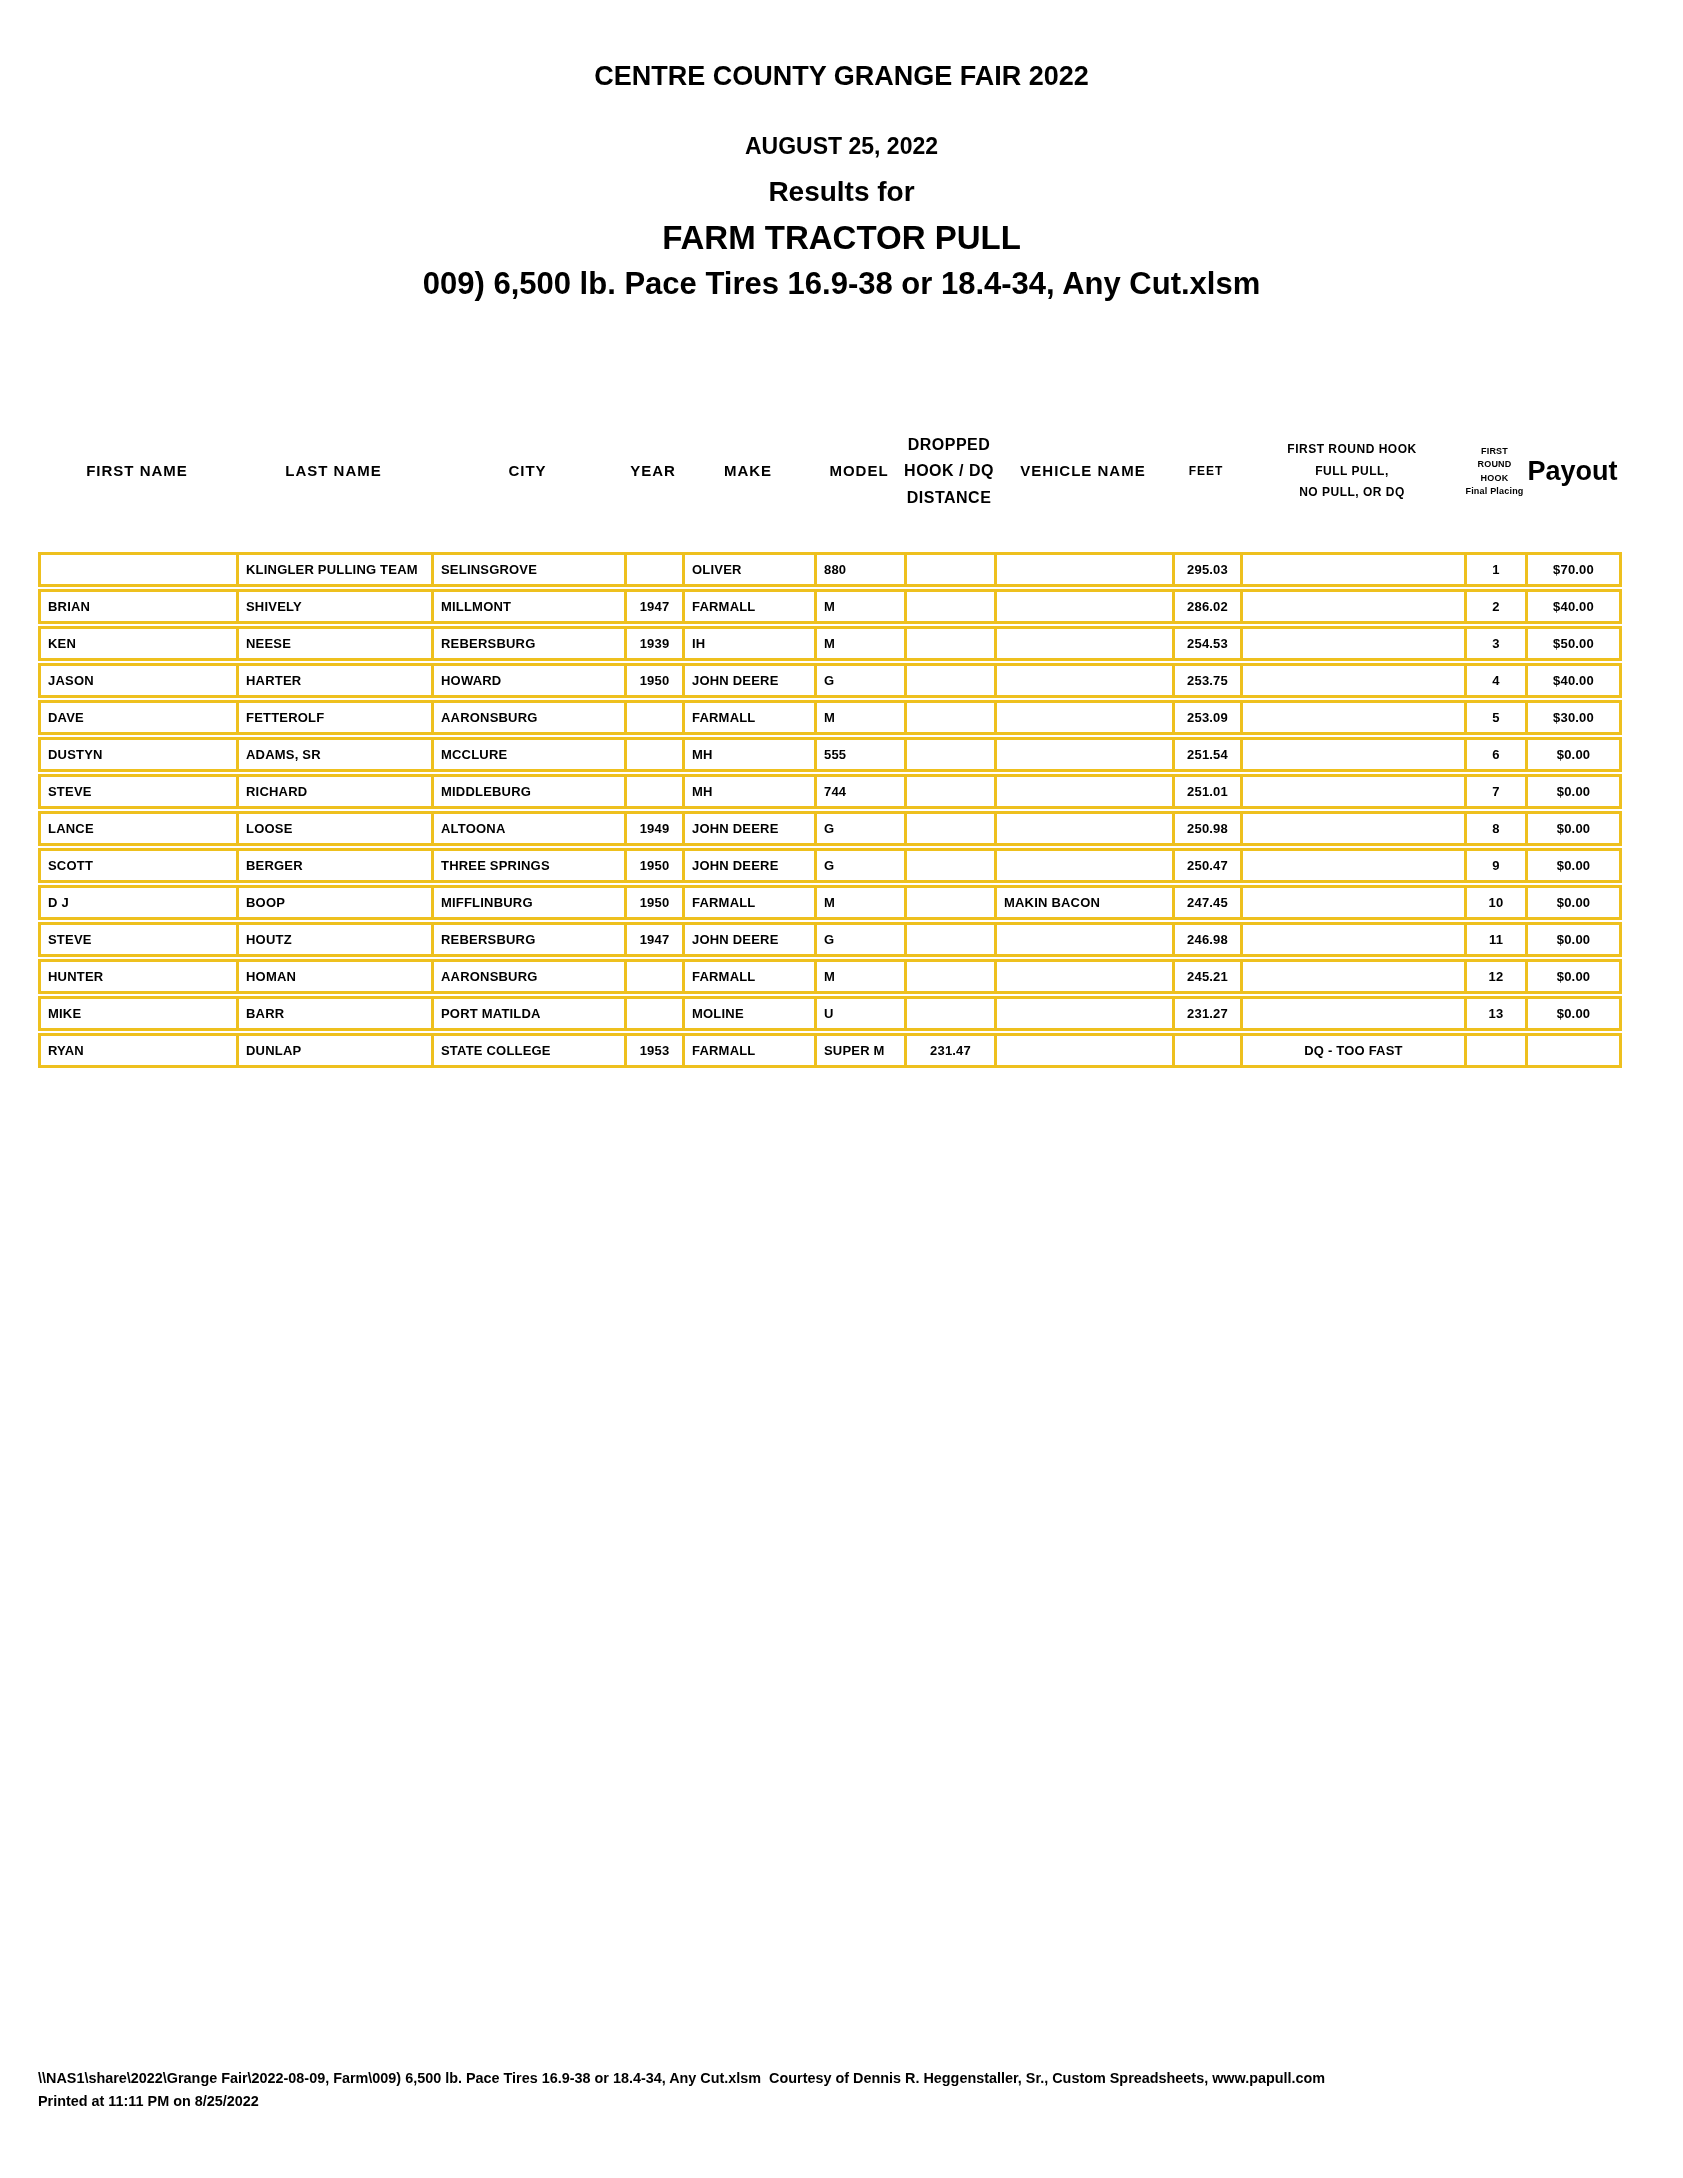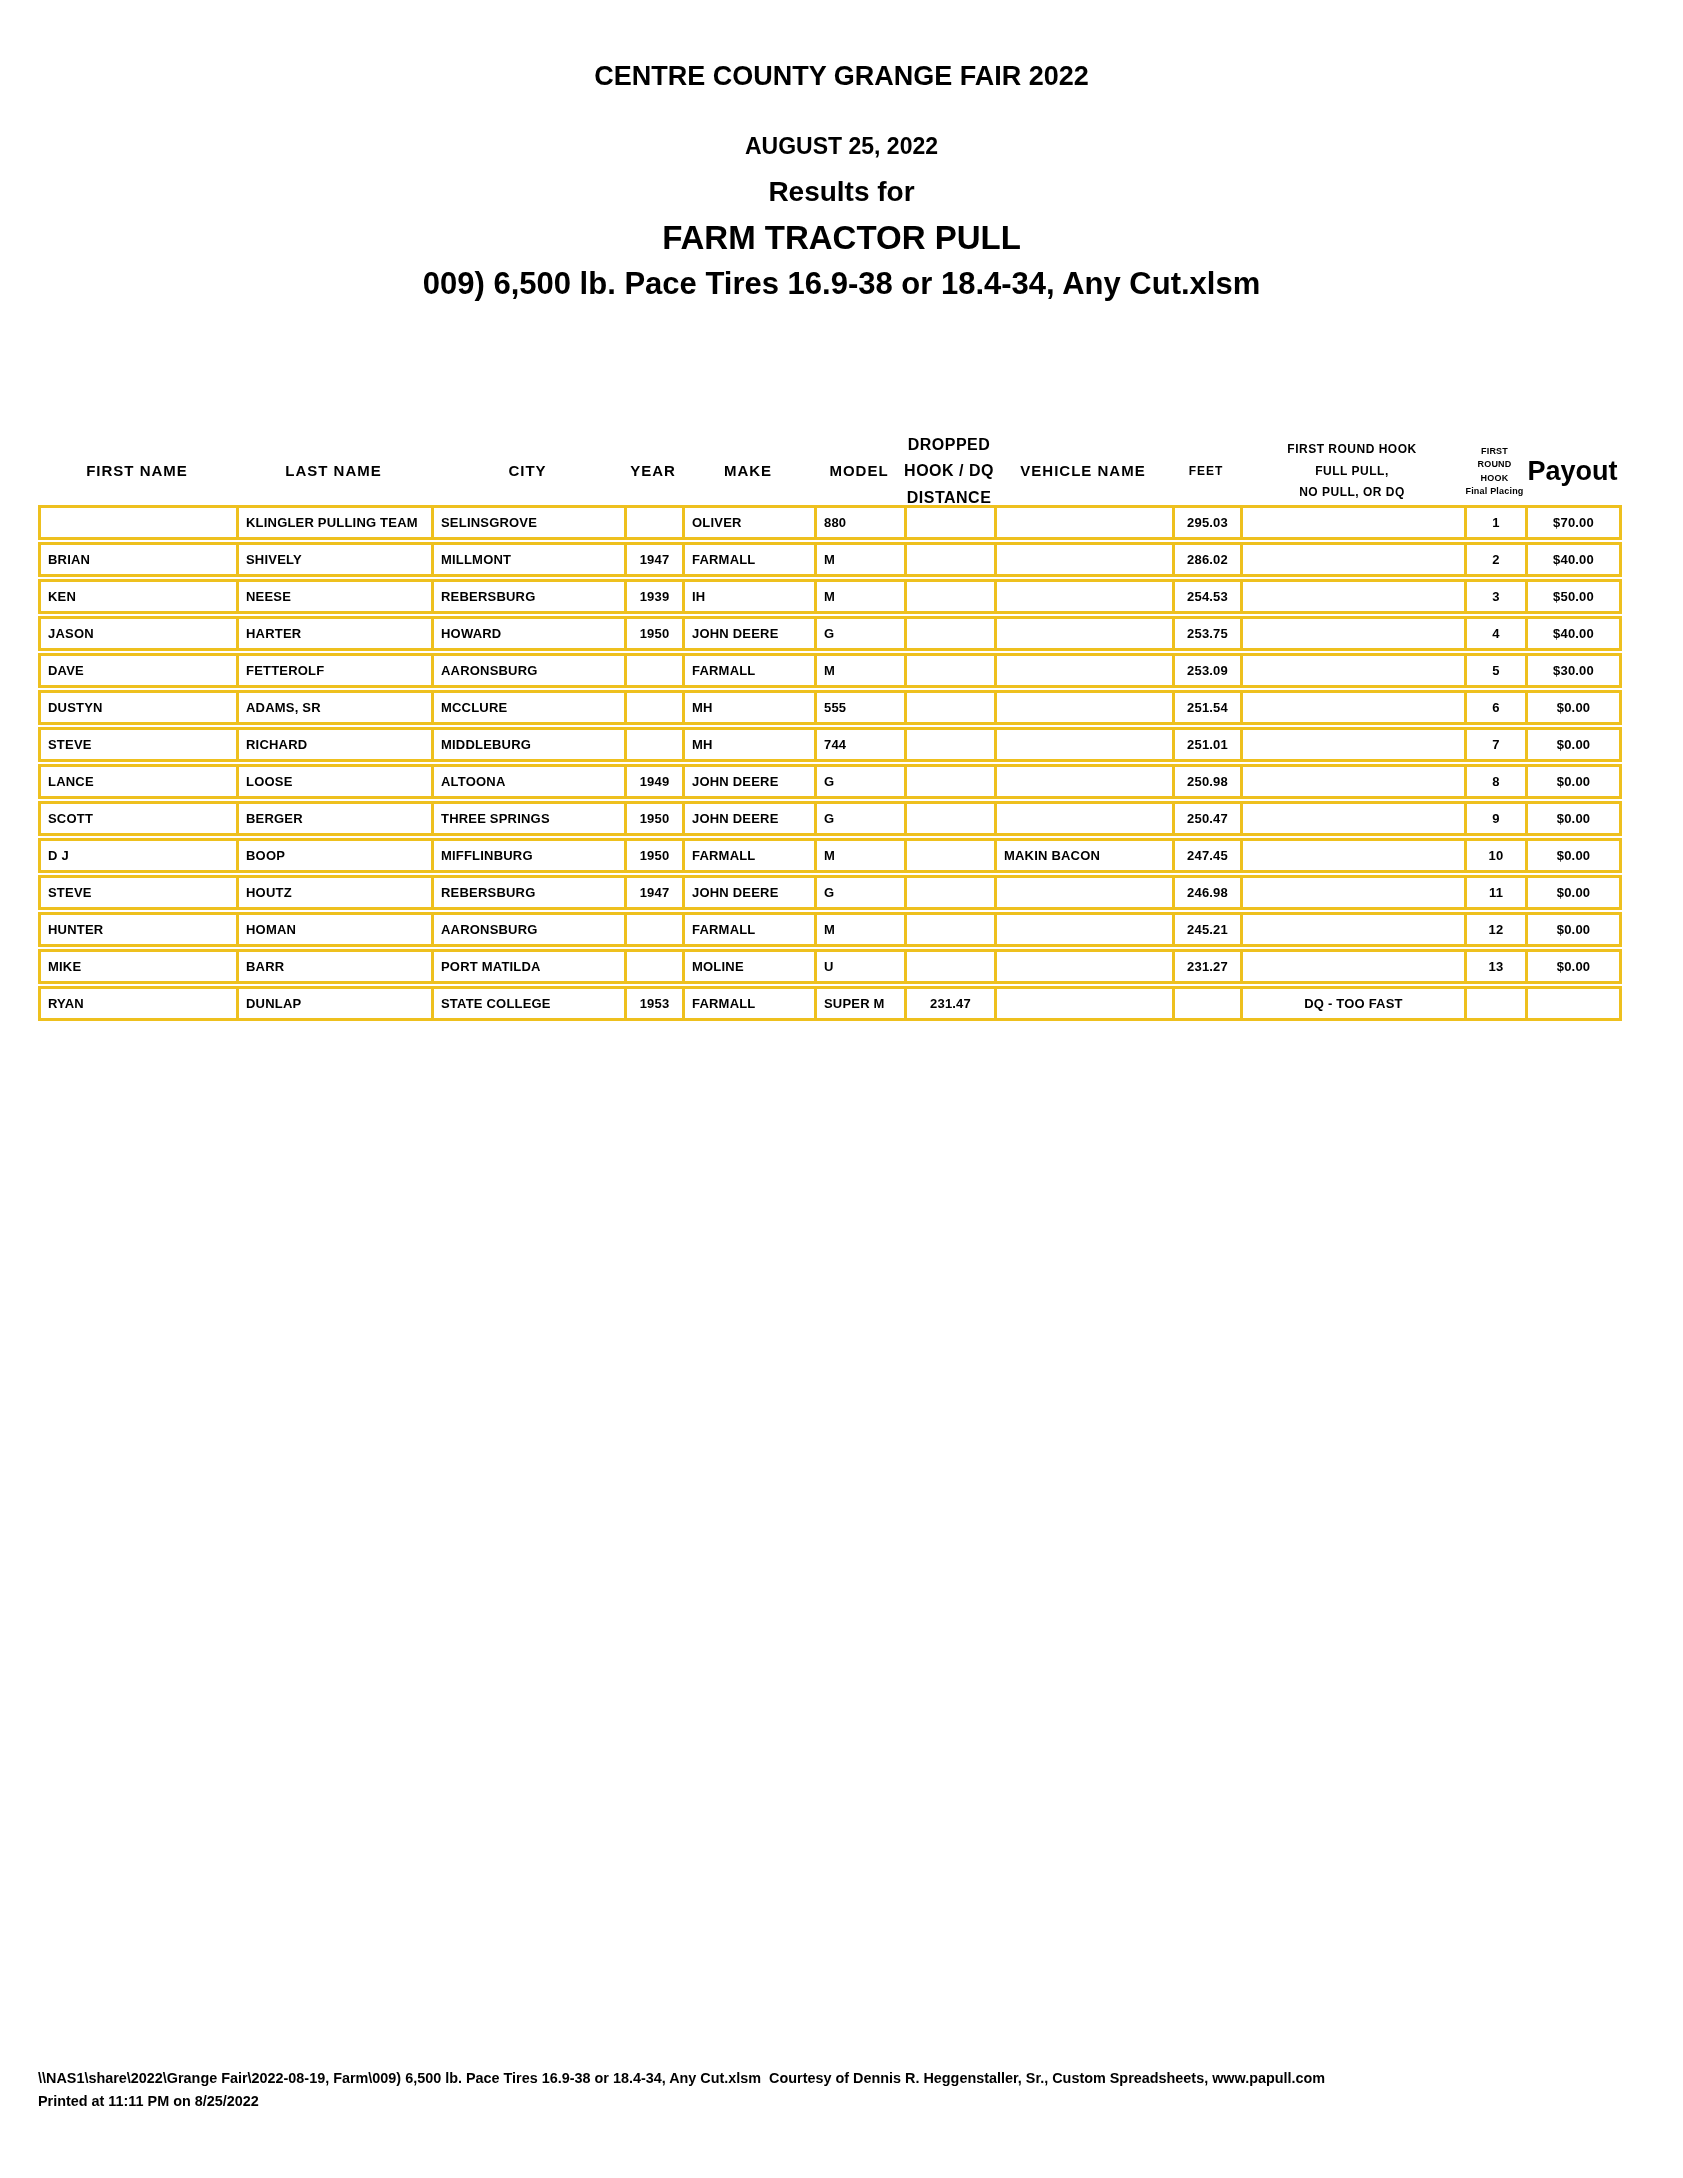--- a/index.html
+++ b/index.html
@@ -27,21 +27,21 @@
     display: flex; flex-direction: column; justify-content: center; align-items: center;
     text-align: center; font-weight: bold; font-size: 15px; letter-spacing: 1px;
     height: 100%; line-height: 1.25;
   }
   .hcell.sm  { font-size: 16px; letter-spacing: 0.5px; line-height: 1.65; }
   .hcell.md  { font-size: 12px; letter-spacing: 0.5px; line-height: 1.8; }
   .hcell.xs  { font-size: 9px;  letter-spacing: 0.2px; line-height: 1.5; }
   .hcell.feet { font-size: 12px; }
   .hcell.payout { font-size: 27px; letter-spacing: 0; }
 
-  .tbody { width: 1584px; }
+  .tbody { width: 1584px; margin-top: 47px; }
   .trow {
     display: flex; height: 35px; margin-bottom: 2px;
     border: 3px solid var(--grid); background: #fff;
   }
   .cell {
     display: flex; align-items: center; height: 100%;
     border-right: 3px solid var(--grid);
     font-size: 13px; font-weight: bold; letter-spacing: 0.2px;
     padding: 0 7px; white-space: nowrap; overflow: hidden;
   }
@@ -302,16 +302,16 @@
         <div class="cell c8"></div>
         <div class="cell c9"></div>
         <div class="cell c10">DQ - TOO FAST</div>
         <div class="cell c11"></div>
         <div class="cell c12"></div>
       </div>
     </div>
 </div>
 
 <div class="footer">
-  <div class="fline">\\NAS1\share\2022\Grange Fair\2022-08-19, Farm\009) 6,500 lb. Pace Tires 16.9-38 or 18.4-34, Any Cut.xlsm  Courtesy of Dennis R. Heggenstaller, Sr., Custom Spreadsheets, www.papull.com</div>
+  <div class="fline">\\NAS1\share\2022\Grange Fair\2022-08-09, Farm\009) 6,500 lb. Pace Tires 16.9-38 or 18.4-34, Any Cut.xlsm  Courtesy of Dennis R. Heggenstaller, Sr., Custom Spreadsheets, www.papull.com</div>
   <div class="fline">Printed at 11:11 PM on 8/25/2022</div>
 </div>
 
 
 </body></html>

